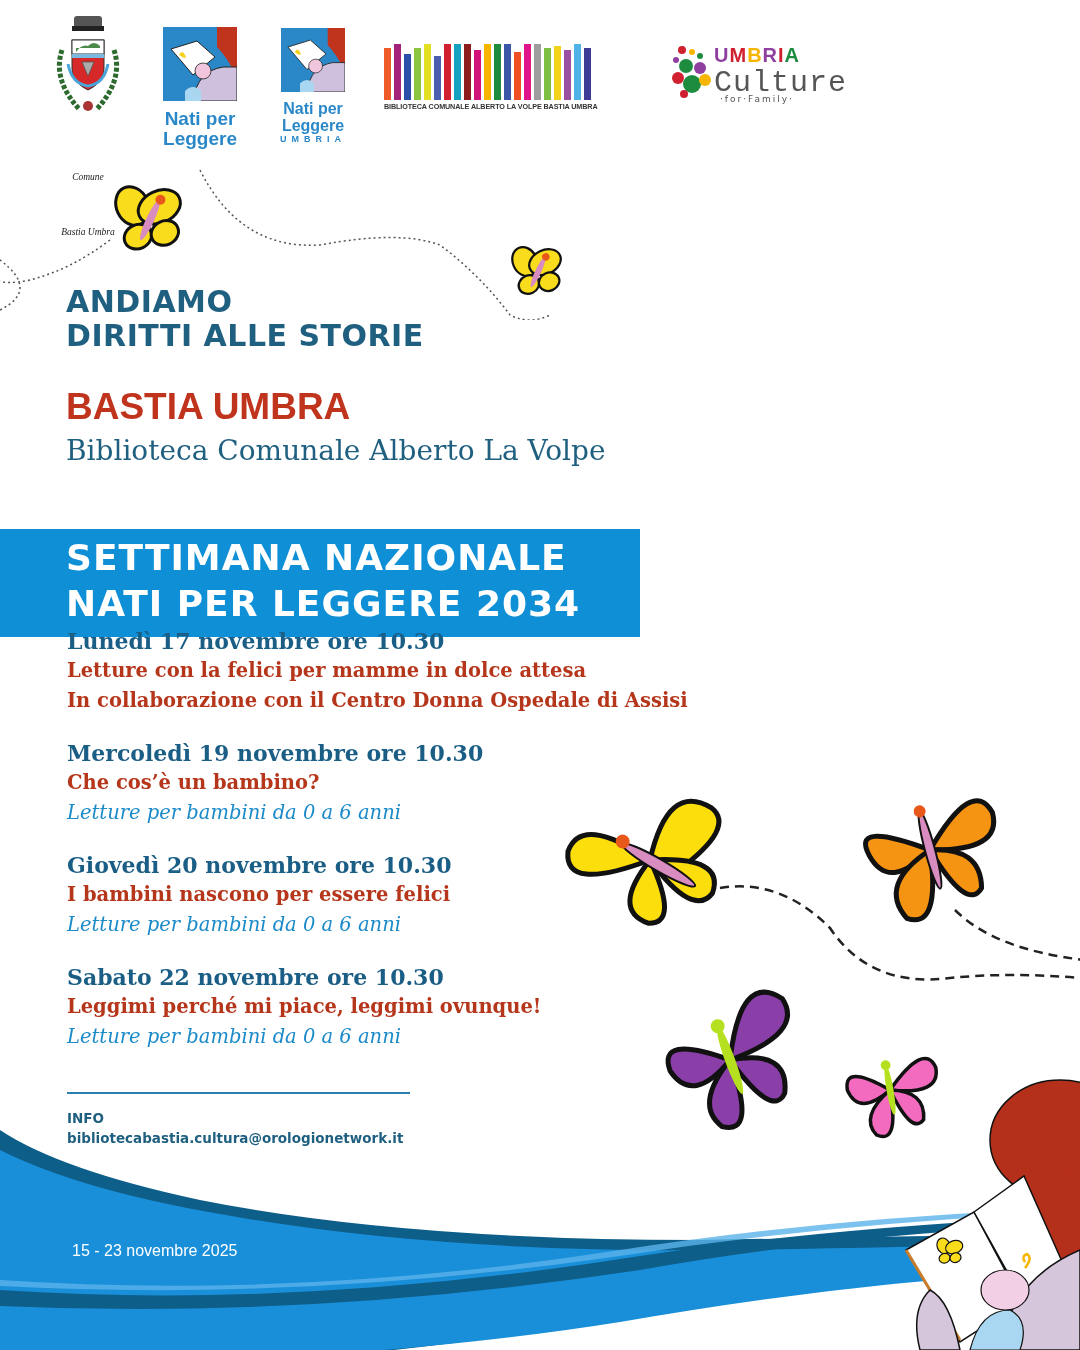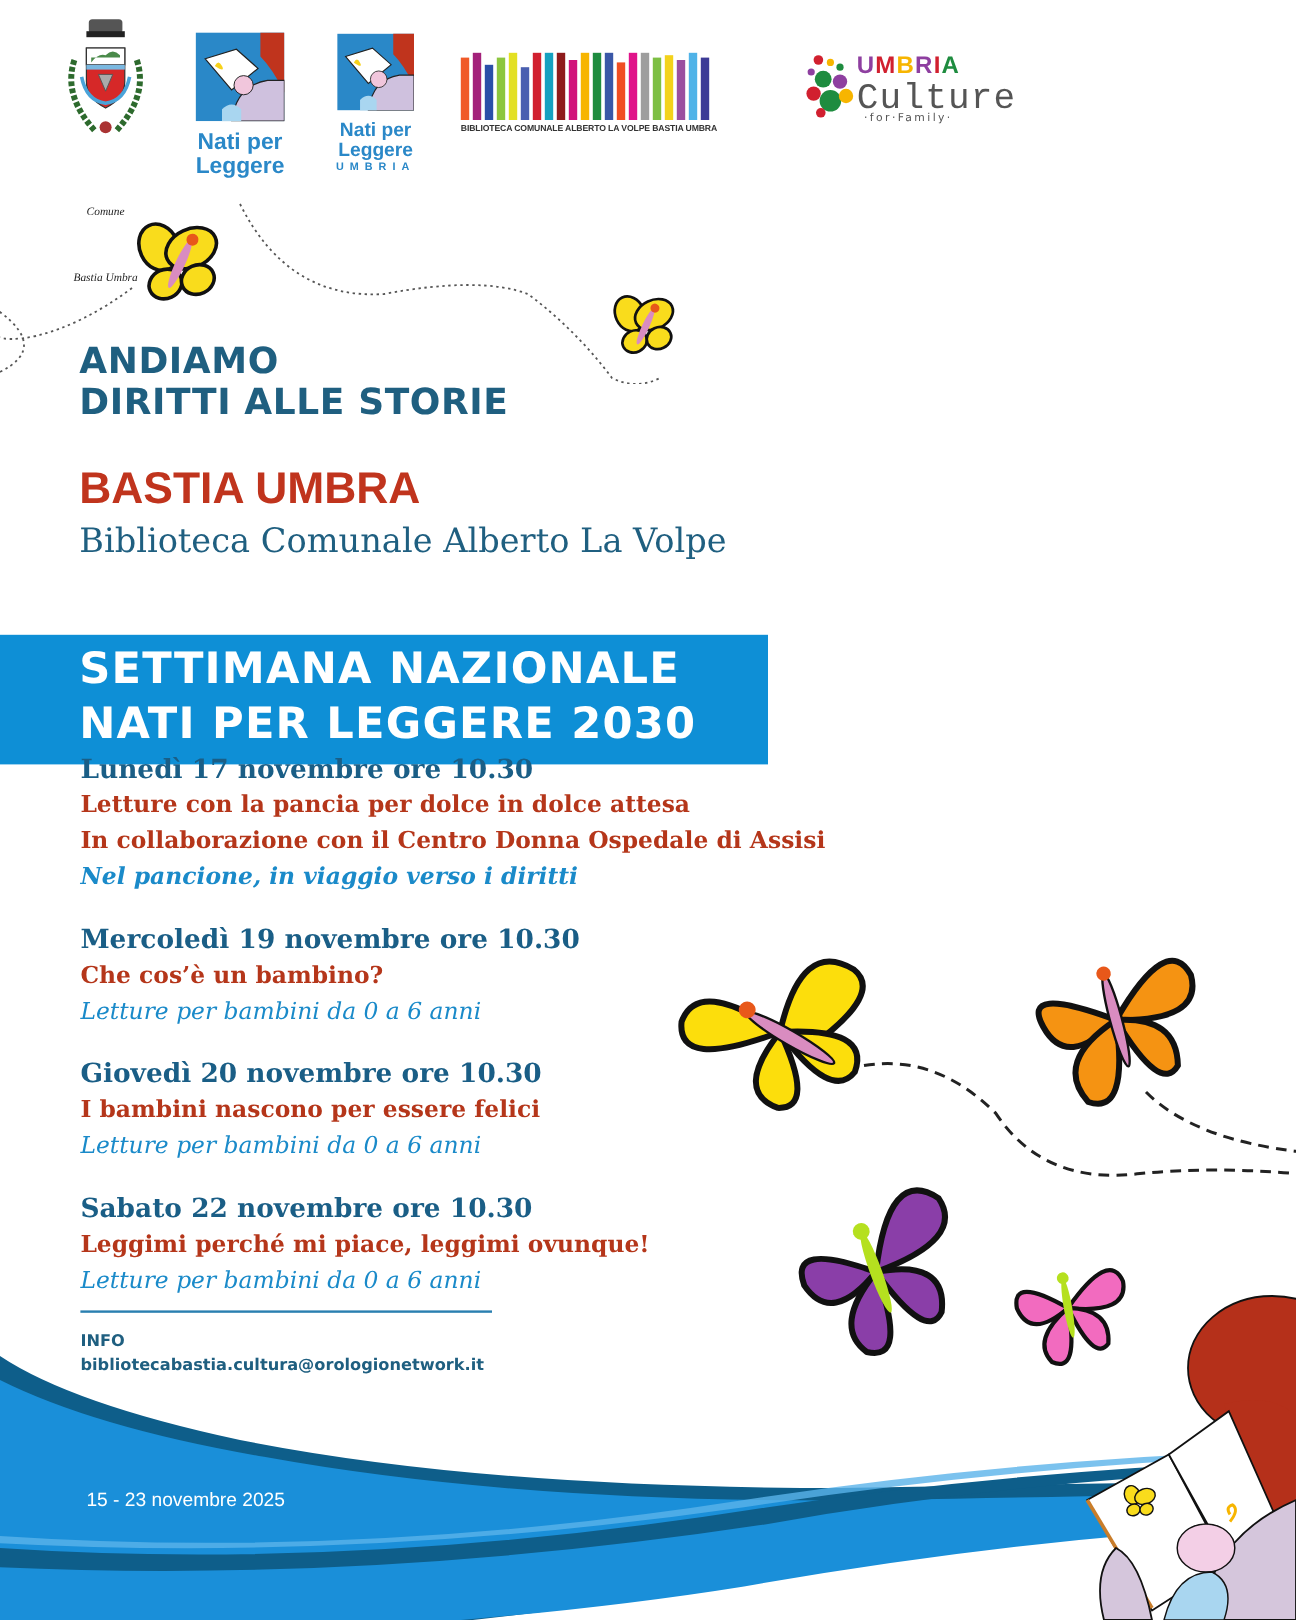--- a/index.html
+++ b/index.html
@@ -168,30 +168,29 @@
 <div class="abs h-andiamo">
   <div>ANDIAMO</div>
   <div>DIRITTI ALLE STORIE</div>
 </div>
 <div class="abs h-bastia">BASTIA UMBRA</div>
 <div class="abs h-bib">Biblioteca Comunale Alberto La Volpe</div>
 
 <div class="abs banner">
   <div class="banner-text">
     <div>SETTIMANA NAZIONALE</div>
-    <div>NATI PER LEGGERE 2030</div>
+    <div>NATI PER LEGGERE 2034</div>
   </div>
 </div>
 
 <div class="abs events">
   <div class="event first">
     <div class="ev-date">Lunedì 17 novembre ore 10.30</div>
-    <div class="ev-title">Letture con la pancia per dolce in dolce attesa</div>
+    <div class="ev-title">Letture con la felici per mamme in dolce attesa</div>
     <div class="ev-title">In collaborazione con il Centro Donna Ospedale di Assisi</div>
-    <div class="ev-sub">Nel pancione, in viaggio verso i diritti</div>
   </div>
   <div class="event">
     <div class="ev-date">Mercoledì 19 novembre ore 10.30</div>
     <div class="ev-title">Che cos’è un bambino?</div>
     <div class="ev-sub">Letture per bambini da 0 a 6 anni</div>
   </div>
   <div class="event">
     <div class="ev-date">Giovedì 20 novembre ore 10.30</div>
     <div class="ev-title">I bambini nascono per essere felici</div>
     <div class="ev-sub">Letture per bambini da 0 a 6 anni</div>

